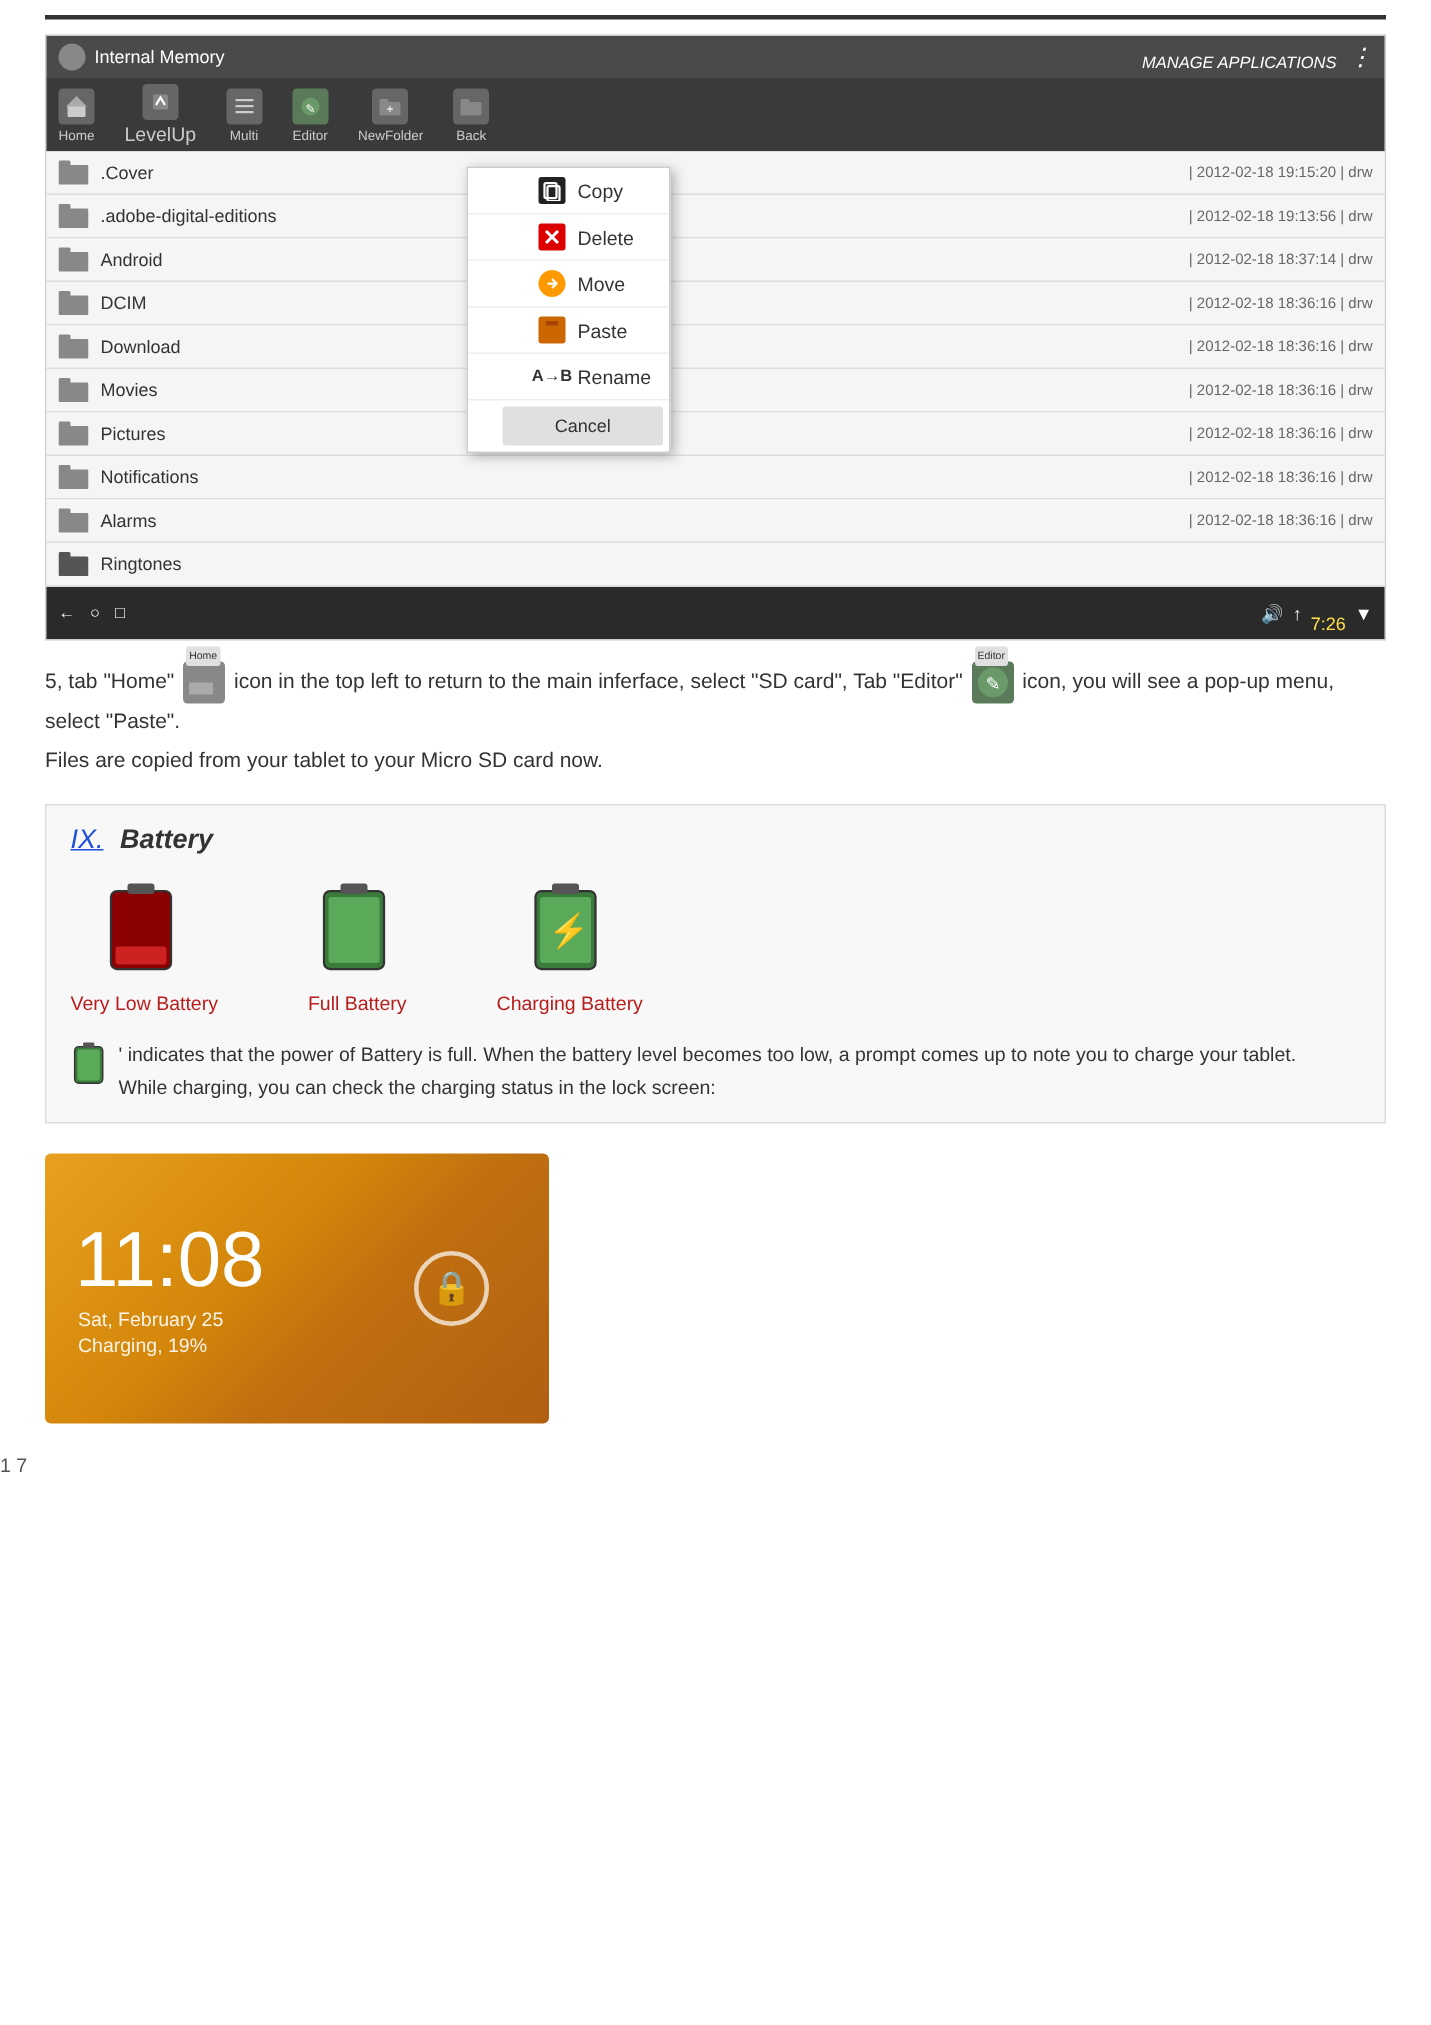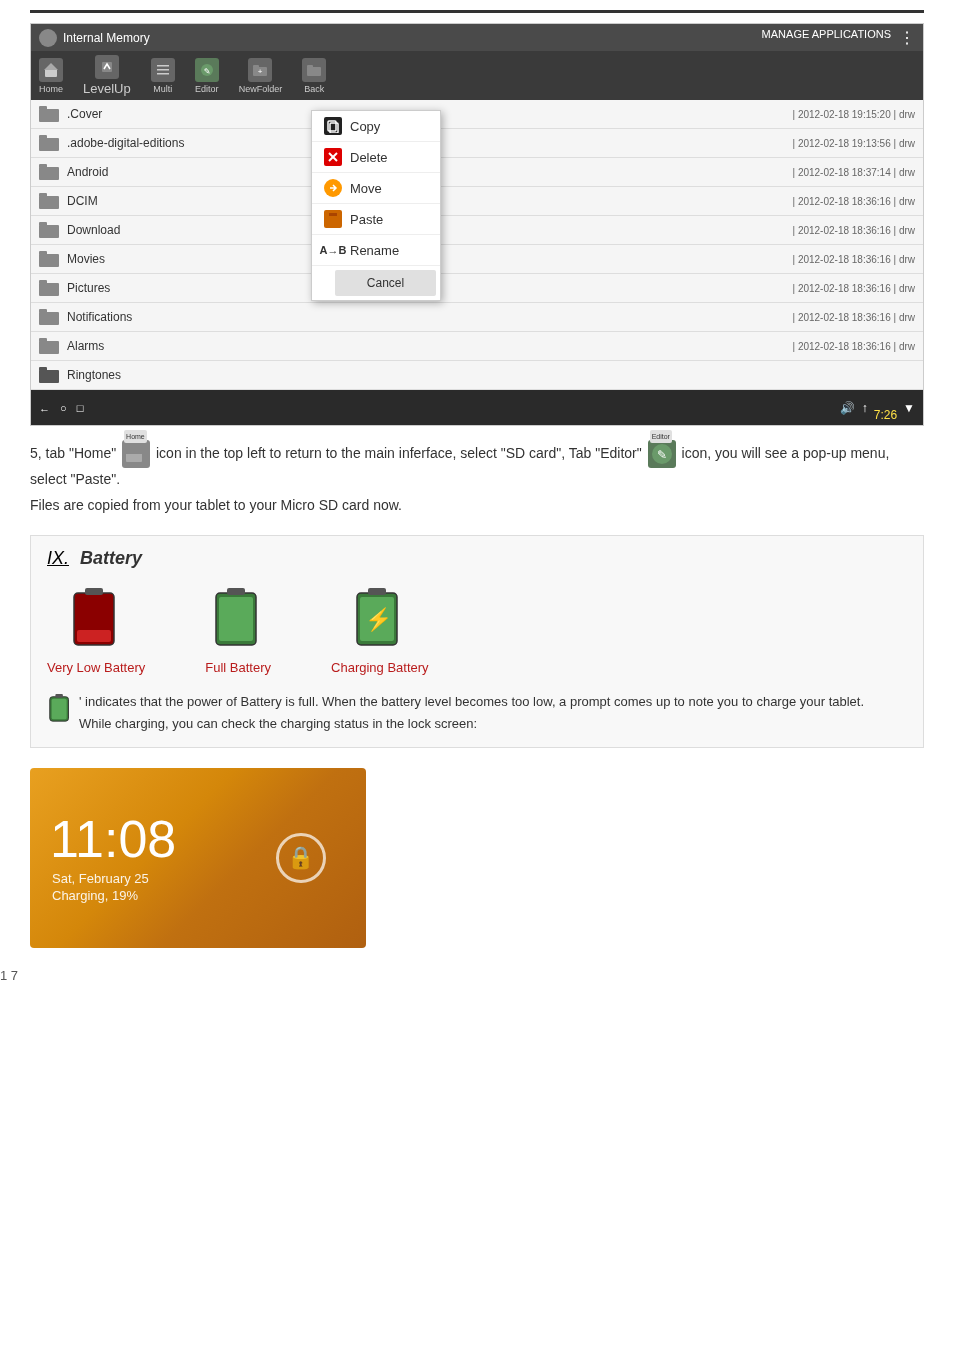--- a/index.html
+++ b/index.html
@@ -44,23 +44,24 @@
 
     .fm-header-icon {
       width: 18px;
       height: 18px;
       background: #888;
       border-radius: 50%;
     }
 
     .fm-header-right {
       display: flex;
-      align-items: flex-start;
+      align-items: flex-end;
       gap: 8px;
       font-size: 11px;
+      font-style: italic;
     }
 
     .fm-toolbar {
       background: #3a3a3a;
       display: flex;
       align-items: center;
       padding: 4px 8px;
       gap: 20px;
     }
 
@@ -145,20 +146,21 @@
       margin-left: 23px;
     }
 
     .ctx-icon {
       width: 18px;
       height: 18px;
       display: flex;
       align-items: center;
       justify-content: center;
       font-size: 14px;
+      margin-left: 35px;
     }
 
     .ctx-copy { background: #222; color: #fff; border-radius: 2px; }
     .ctx-delete { background: #d00; color: #fff; border-radius: 2px; }
     .ctx-move { background: #f90; color: #fff; border-radius: 50%; }
     .ctx-paste { background: #c60; color: #fff; border-radius: 2px; }
 
     .ctx-cancel {
       background: #e0e0e0;
       text-align: center;
@@ -209,21 +211,21 @@
     }
 
     .battery-title {
       font-size: 18px;
       color: #333;
       margin-bottom: 16px;
     }
 
     .battery-title .roman {
       font-style: italic;
-      color: #000000;
+      color: #1d4ed8;
       margin-right: 6px;
       text-decoration: underline;
     }
 
     .battery-title .bold {
       font-weight: bold;
       font-style: italic;
     }
 
     .battery-icons-row {

